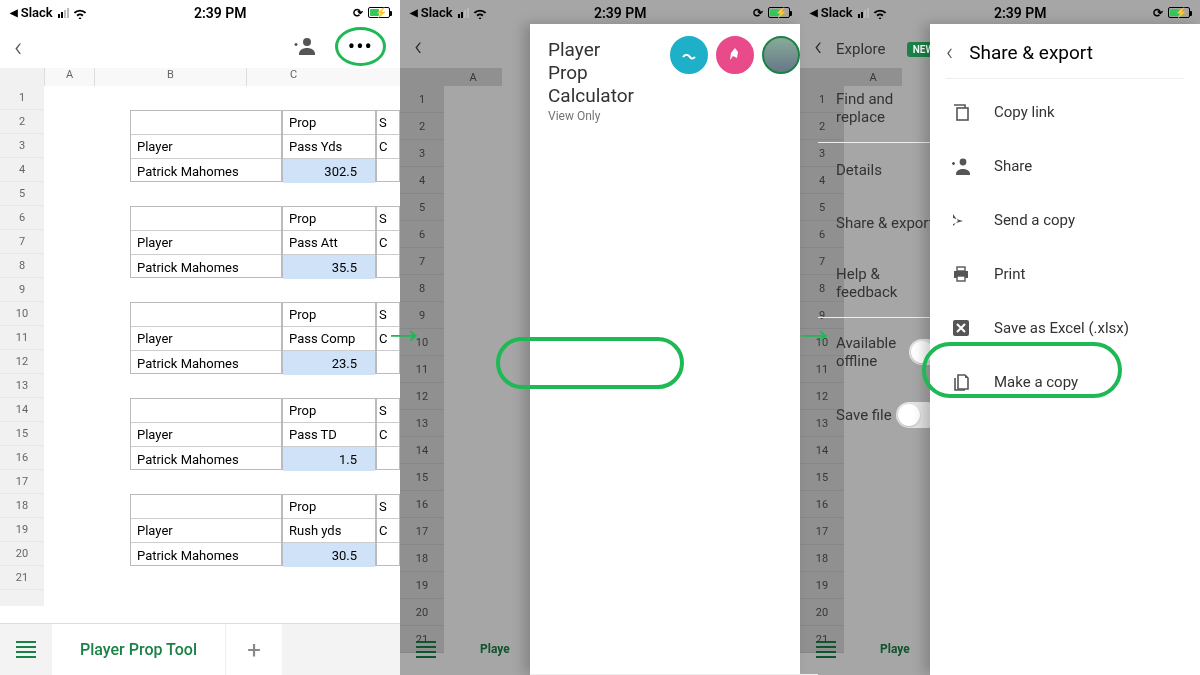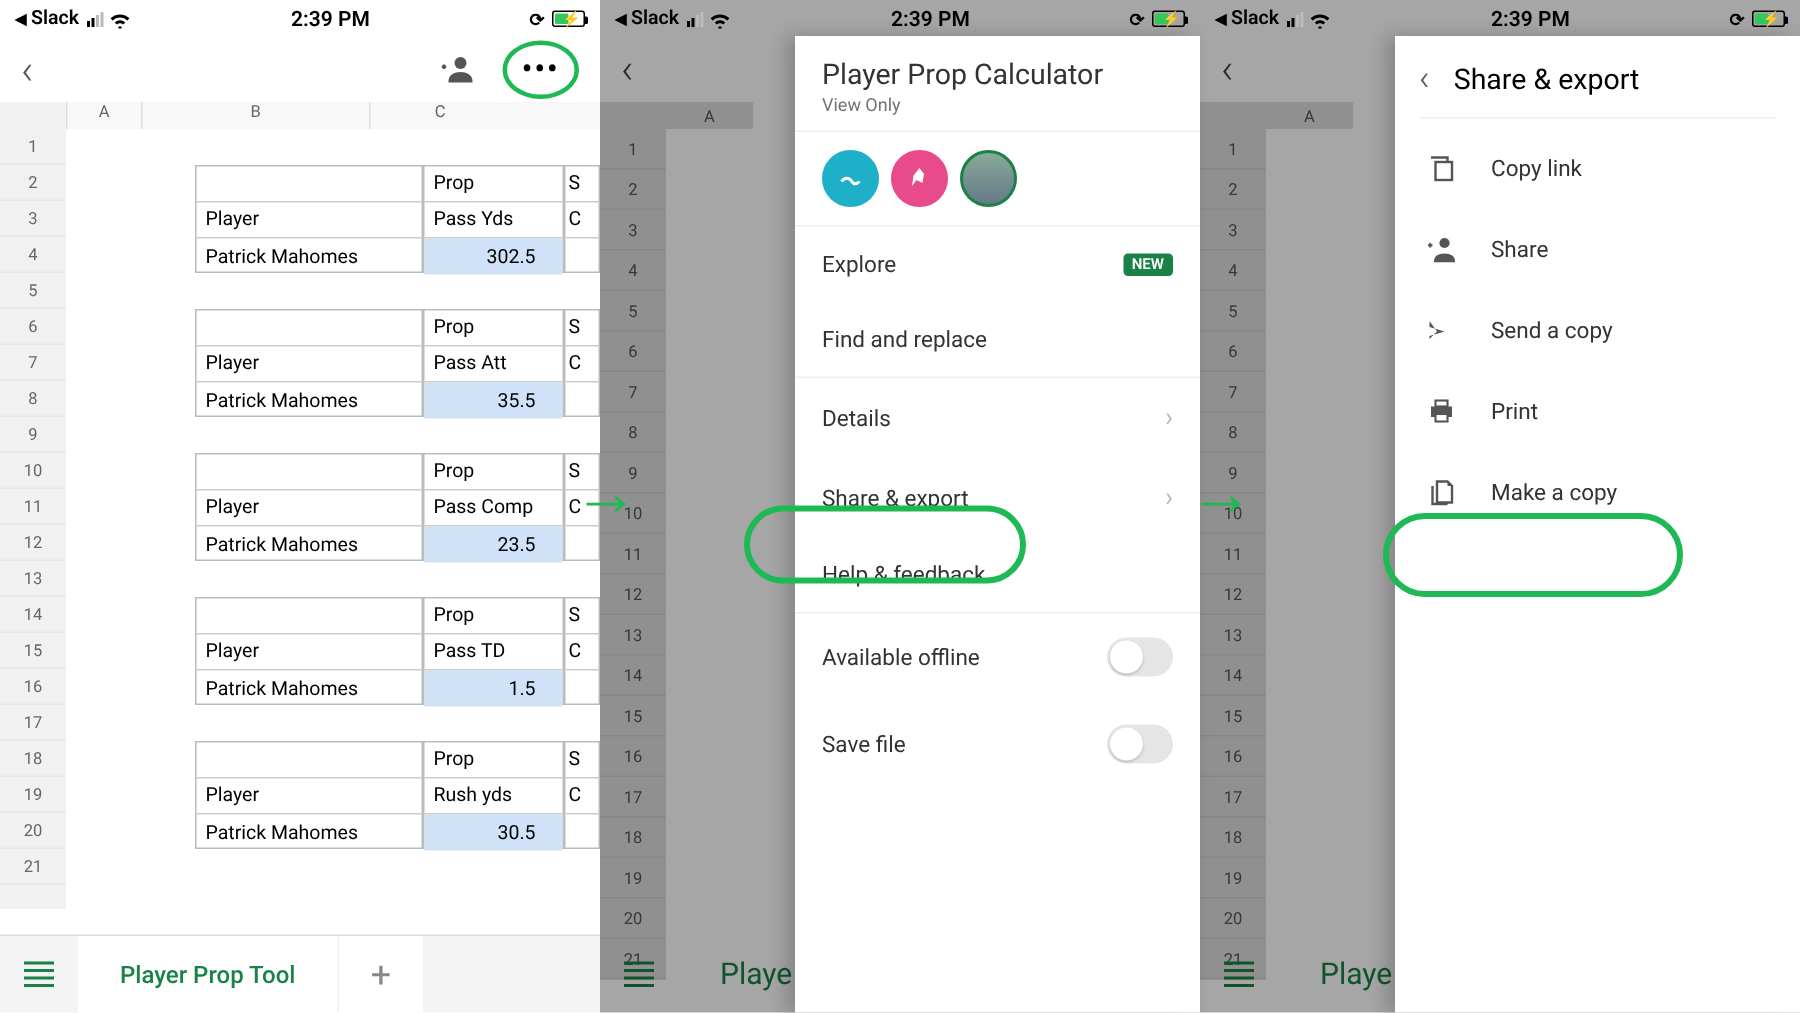--- a/index.html
+++ b/index.html
@@ -72,25 +72,25 @@
   .sheet-bg{ position:absolute; inset:0; }
   .sheet-bg-content{ position:absolute; top:22px; left:0; right:0; bottom:0;}
   .bg-topbar{ height:46px; display:flex; align-items:center; padding:0 14px;}
   .bg-topbar .back-ch{ color:#444;}
   .rownums2{ width:44px; background:#dedede; font-size:11px; color:#555;}
   .rownums2 div{ height:27px; display:flex;align-items:center;justify-content:center; border-bottom:1px solid #cfcfcf;}
   .col-a2{ position:absolute; top:64px; left:44px; width:58px; text-align:center; font-size:11px; color:#555; background:#dedede; height:18px; display:flex;align-items:center;justify-content:center;}
 
   .tabbar2{ position:absolute; bottom:0; left:0; right:0; height:52px; display:flex; align-items:stretch;}
   .tabbar2 .menu{ width:52px; display:flex;align-items:center;justify-content:center;}
-  .tabbar2 .tab{ padding:0 28px; display:flex; align-items:center; font-size:20px; color:#1a8246; font-weight:400;}
+  .tabbar2 .tab{ padding:0 28px; display:flex; align-items:center; font-size:12px; color:#1a8246; font-weight:700;}
   .hamb2 span{ width:20px; height:2px; background:#1a8246;}
 
   
-  .modal{ position:absolute; top:24px; right:0; width:270px; bottom:0; background:#fff; box-shadow:-6px 0 12px rgba(0,0,0,0.2); z-index:10; display:flex; flex-direction:column;}
+  .modal{ position:absolute; top:24px; right:0; width:270px; bottom:0; background:#fff; box-shadow:-6px 0 12px rgba(0,0,0,0.2); z-index:10; display:flex; flex-direction:row;}
   .modal-head{ padding:14px 18px 10px; border-bottom:1px solid #eee;}
   .modal-title{ font-size:19px; color:#333; }
   .modal-sub{ font-size:12px; color:#737373; margin-top:2px;}
   .viewers-sec{ padding:12px 18px; border-bottom:1px solid #eee;}
   .viewers-label{ font-size:12px; color:#888; margin-bottom:8px;}
   .avatars{ display:flex; gap:8px;}
   .avatar{ width:38px; height:38px; border-radius:50%; border:2px solid #1eb0c9; display:flex;align-items:center;justify-content:center; color:#fff;}
   .avatar.pink{ border-color:#e84a8a; background:#e84a8a;}
   .avatar.teal{ background:#1eb0c9;}
   .avatar.img{ border-color:#1a8246; background:linear-gradient(#8a9,#678); }
@@ -531,20 +531,29 @@
               <rect x="3" y="6" width="14" height="7" fill="#555"></rect>
               <rect x="6" y="2" width="8" height="4" fill="none" stroke="#555" stroke-width="1.4"></rect>
               <rect x="6" y="11" width="8" height="5" fill="#fff" stroke="#555" stroke-width="1.4"></rect>
             </svg>
           </span>
       <span>Print</span>
     </div>
     <div class="m3-item">
       <span class="m3-icon">
             <svg width="20" height="20" viewBox="0 0 20 20">
+              <rect x="2" y="2" width="16" height="16" rx="2" fill="#555"></rect>
+              <path d="M6 6l8 8M14 6l-8 8" stroke="#fff" stroke-width="2"></path>
+            </svg>
+          </span>
+      <span>Save as Excel (.xlsx)</span>
+    </div>
+    <div class="m3-item">
+      <span class="m3-icon">
+            <svg width="20" height="20" viewBox="0 0 20 20">
               <path d="M7 3h7l3 3v11H7V3z" fill="none" stroke="#555" stroke-width="1.6"></path>
               <path d="M4 6v12h10" fill="none" stroke="#555" stroke-width="1.6"></path>
               <path d="M14 3v3h3" fill="#555"></path>
             </svg>
           </span>
       <span>Make a copy</span>
     </div>
     <div class="m3-circle" style="top:318px; left:-8px;"></div>
   </div>
 </div>

